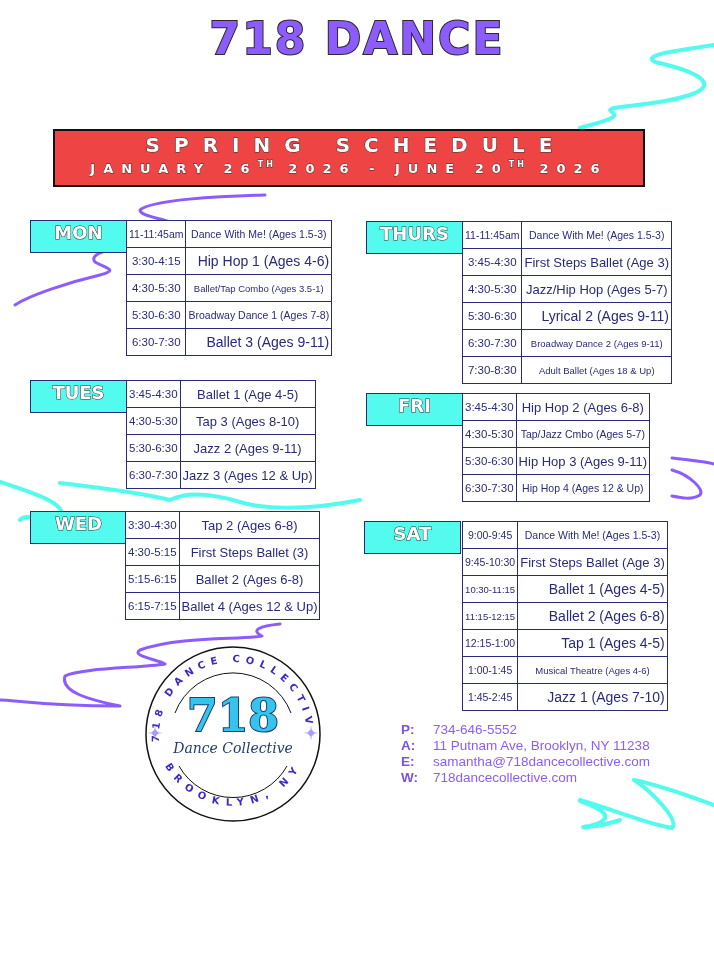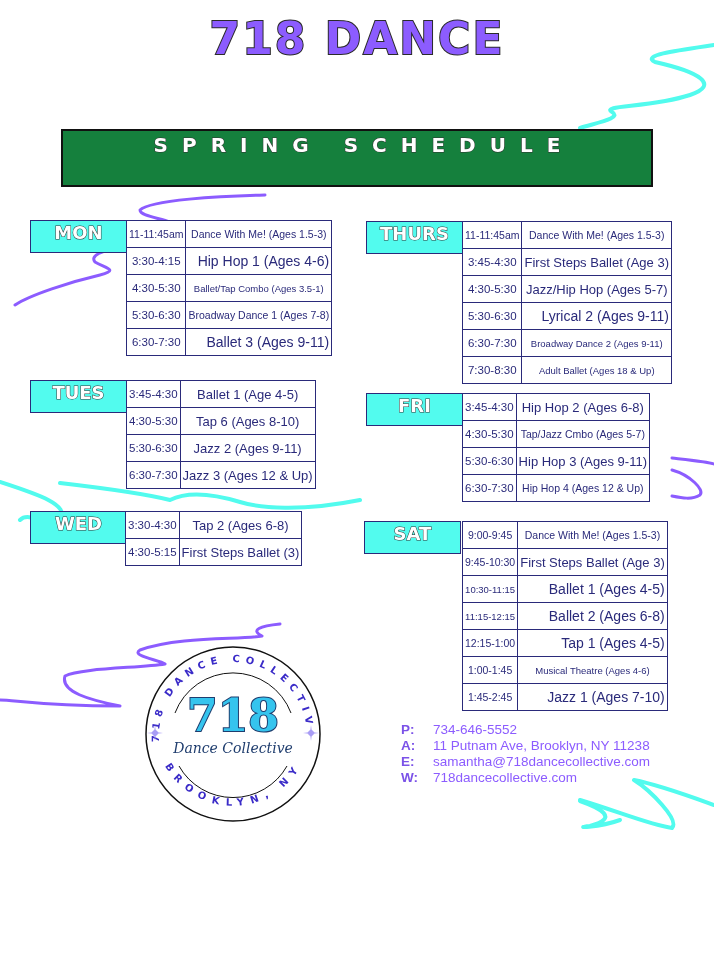--- a/index.html
+++ b/index.html
@@ -13,22 +13,22 @@
       font-family: "DejaVu Sans", sans-serif; font-weight: bold;
       font-size: 44px; line-height: 46px; letter-spacing: 2px;
       color: #8c5cff;
       -webkit-text-stroke: 2px #2b2b2b;
       paint-order: stroke fill;
       z-index: 2;
     }
     .title span { display: block; }
 
     .banner {
-      position: absolute; left: 61px; top: 129px; width: 592px; height: 58px;
-      background: #15803d; border: 2px solid #111;
+      position: absolute; left: 53px; top: 129px; width: 592px; height: 58px;
+      background: #ef4444; border: 2px solid #111;
       text-align: center; z-index: 2;
     }
     .banner .sub1 {
       display: block; margin-top: 2px;
       font-family: "DejaVu Sans", sans-serif; font-weight: bold;
       font-size: 20px; letter-spacing: 14px; color: #ffffff;
       -webkit-text-stroke: 1px #333; paint-order: stroke fill;
       padding-left: 14px;
     }
     .banner .sub2 {
@@ -97,20 +97,21 @@
     <path d="M580 800 C620 812 650 825 672 828 C680 820 650 790 634 780 C660 785 700 800 714 805" stroke="#52fbee" stroke-width="4"></path>
   </g>
 </svg>
 
 <div class="title">
   <span>718 DANCE</span>
 </div>
 
 <div class="banner">
   <span class="sub1">SPRING SCHEDULE</span>
+  <span class="sub2"><span>JANUARY 26</span><sup>TH</sup> <span>2026 -</span> <span>JUNE 20</span><sup>TH</sup> <span>2026</span></span>
 </div>
 
 <div class="day" style="left:30px; top:220px;">
   <div class="day-label">MON</div>
   <table class="sched">
     <tbody>
         <tr>
           <td class="time sm">11-11:45am</td>
           <td class="cls sm">Dance With Me! (Ages 1.5-3)</td>
         </tr>
@@ -137,21 +138,21 @@
 <div class="day" style="left:30px; top:380px;">
   <div class="day-label">TUES</div>
   <table class="sched">
     <tbody>
         <tr>
           <td class="time">3:45-4:30</td>
           <td class="cls">Ballet 1 (Age 4-5)</td>
         </tr>
     <tr>
           <td class="time">4:30-5:30</td>
-          <td class="cls">Tap 6 (Ages 8-10)</td>
+          <td class="cls">Tap 3 (Ages 8-10)</td>
         </tr>
     <tr>
           <td class="time">5:30-6:30</td>
           <td class="cls">Jazz 2 (Ages 9-11)</td>
         </tr>
     <tr>
           <td class="time">6:30-7:30</td>
           <td class="cls">Jazz 3 (Ages 12 &amp; Up)</td>
         </tr>
   </tbody>
@@ -162,20 +163,28 @@
   <div class="day-label">WED</div>
   <table class="sched" style="left:95px;">
     <tbody>
         <tr>
           <td class="time">3:30-4:30</td>
           <td class="cls">Tap 2 (Ages 6-8)</td>
         </tr>
     <tr>
           <td class="time">4:30-5:15</td>
           <td class="cls">First Steps Ballet (3)</td>
+        </tr>
+    <tr>
+          <td class="time">5:15-6:15</td>
+          <td class="cls">Ballet 2 (Ages 6-8)</td>
+        </tr>
+    <tr>
+          <td class="time">6:15-7:15</td>
+          <td class="cls">Ballet 4 (Ages 12 &amp; Up)</td>
         </tr>
   </tbody>
     </table>
 </div>
 
 <div class="day" style="left:366px; top:221px;">
   <div class="day-label">THURS</div>
   <table class="sched">
     <tbody>
         <tr>

